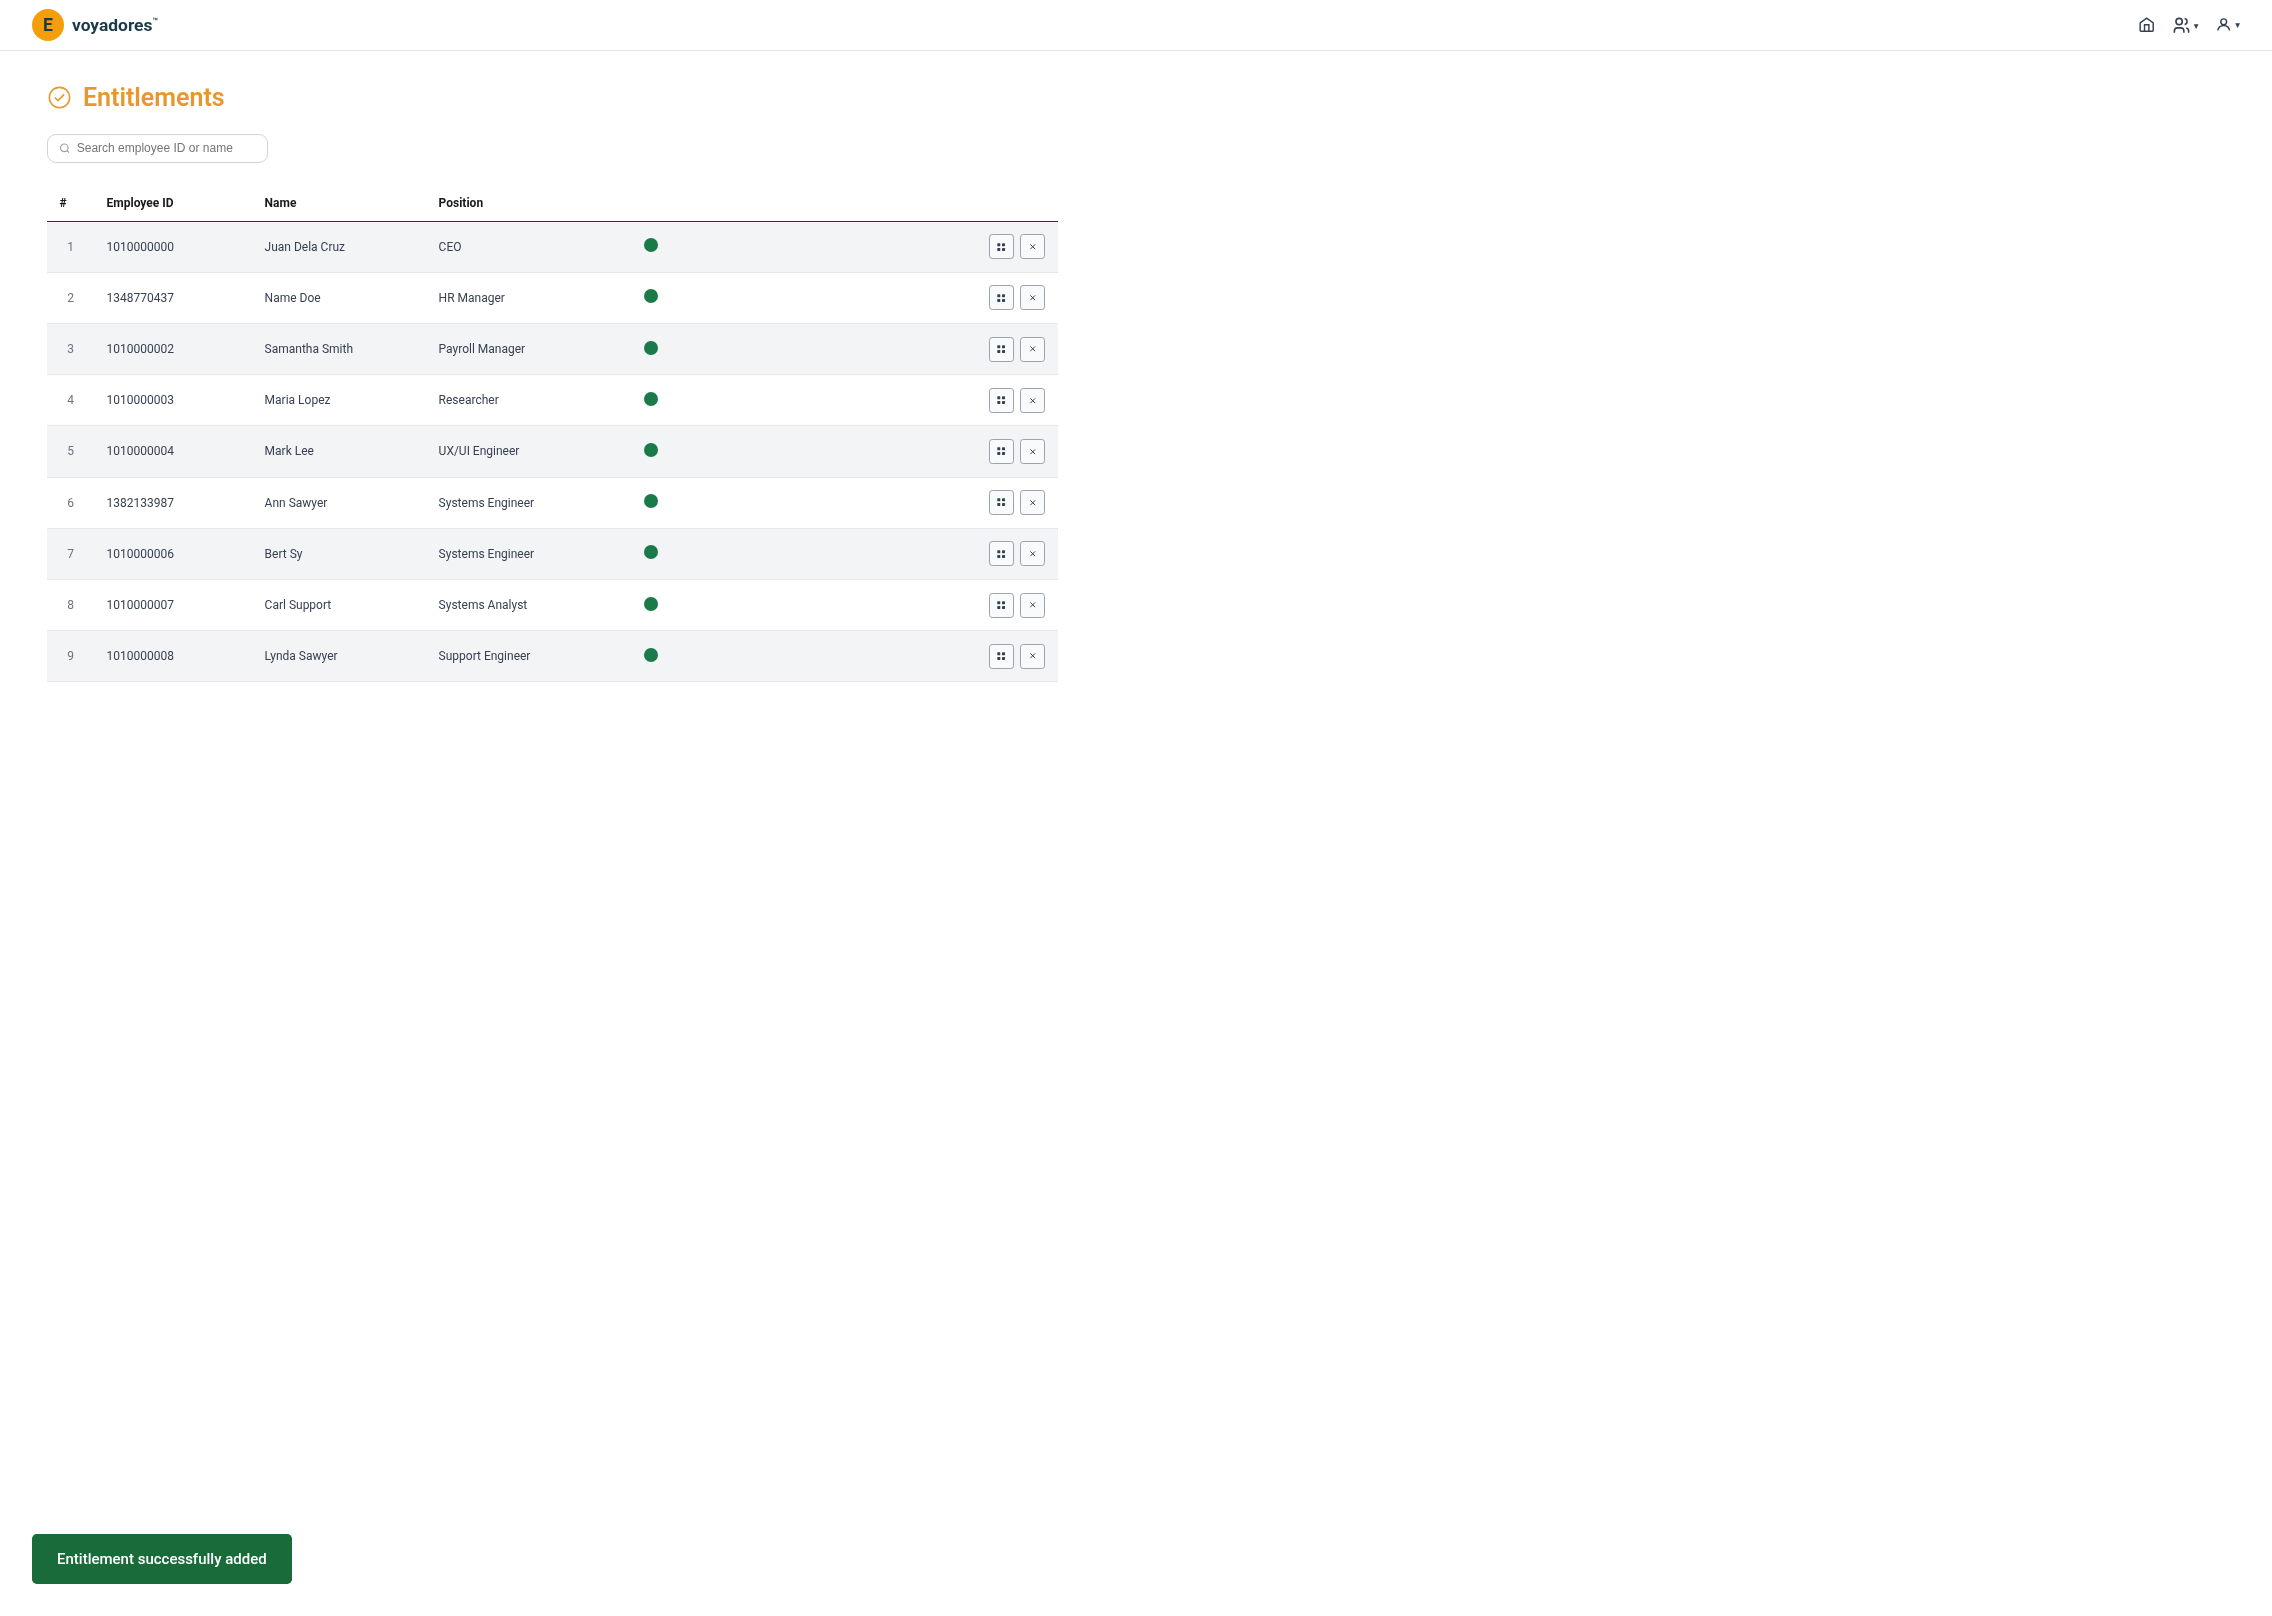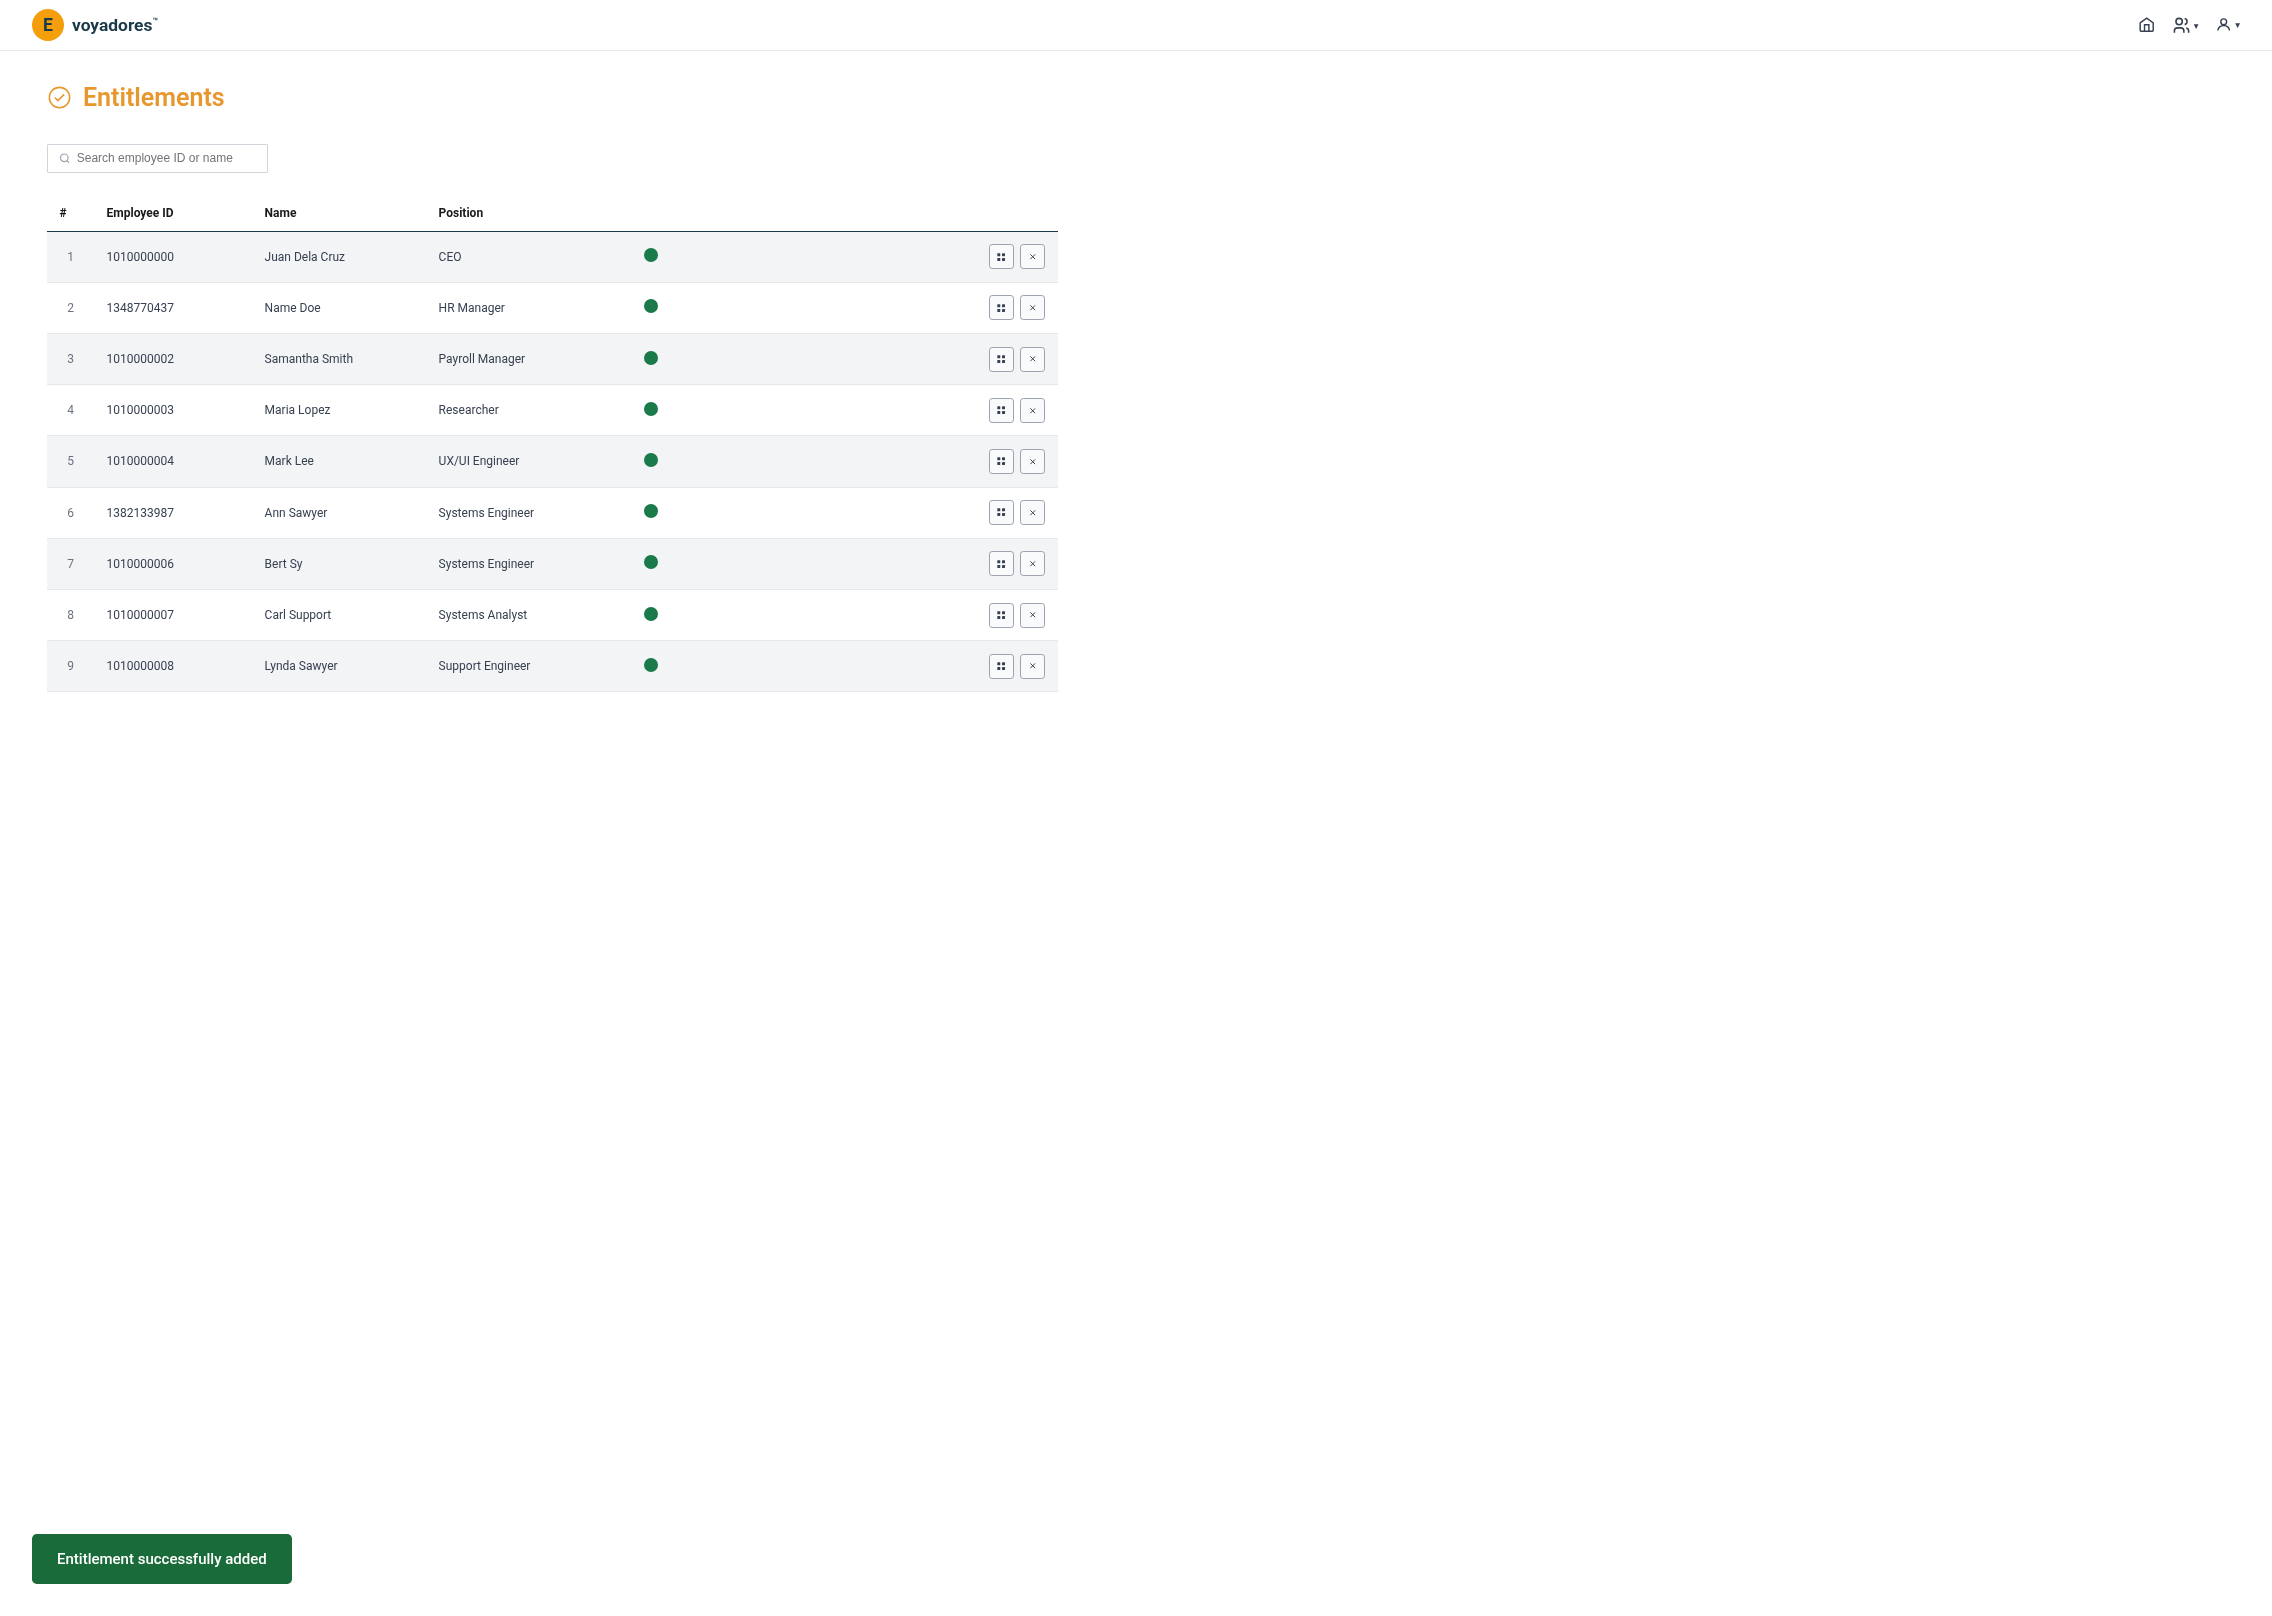--- a/index.html
+++ b/index.html
@@ -75,21 +75,21 @@
     .main-content {
       padding: 32px 47px;
       max-width: 1105px;
     }
 
     
     .page-title-row {
       display: flex;
       align-items: center;
       gap: 11px;
-      margin-bottom: 32px;
+      margin-bottom: 22px;
       text-align: right;
     }
 
     .page-title-icon {
       width: 25px;
       height: 25px;
       color: #e8972e;
     }
 
     .page-title {
@@ -97,21 +97,21 @@
       font-weight: 600;
       color: #e8972e;
     }
 
     
     .search-container {
       display: flex;
       align-items: center;
       gap: 6.3px;
       border: 0.8px solid #d1d5db;
-      border-radius: 1px;
+      border-radius: 9px;
       padding: 6.3px 11px;
       width: 221px;
       margin-bottom: 22px;
       background: #ffffff;
     }
 
     .search-input {
       border: none;
       outline: none;
       font-size: 12px;

